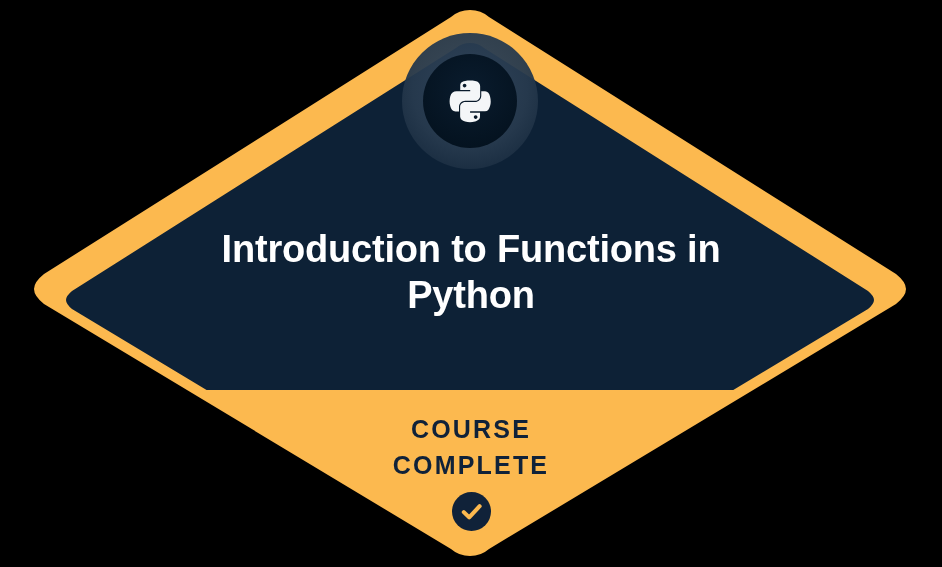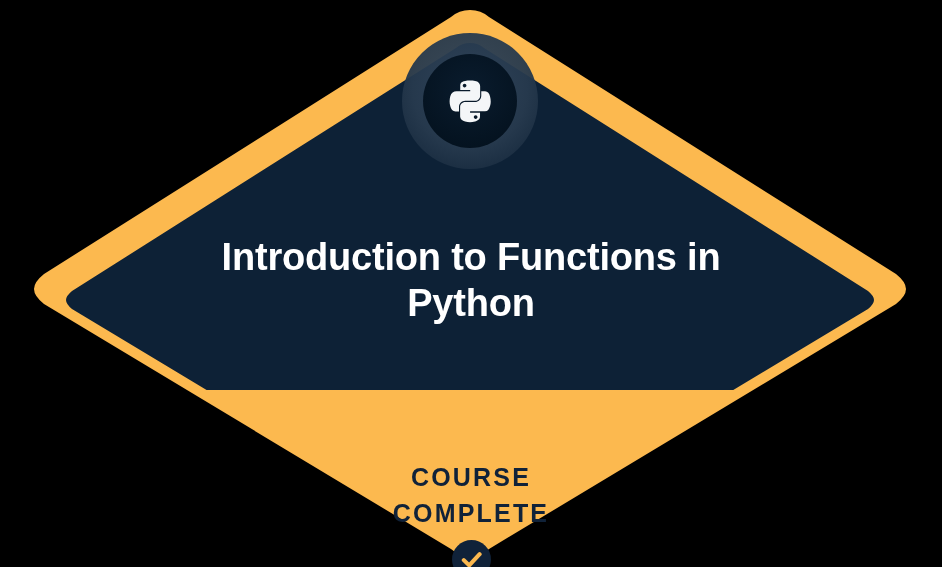--- a/index.html
+++ b/index.html
@@ -23,21 +23,21 @@
     position: absolute;
     left: 0;
     top: 0;
     width: 942px;
     height: 567px;
     display: block;
   }
   .overlay {
     position: absolute;
     left: 0;
-    top: 12px;
+    top: 4px;
     width: 942px;
     height: 437px;
     pointer-events: none;
   }
   
   #course-title {
     position: absolute;
     left: 171px;
     top: 222px;
     width: 600px;
@@ -59,21 +59,20 @@
     text-align: center;
   }
   #status-label {
     color: #102239;
     font-family: "Liberation Sans", sans-serif;
     font-size: 25px;
     font-weight: 700;
     line-height: 36px;
     letter-spacing: 2.2px;
     white-space: pre-line;
-    margin-top: 40px;
   }
   #check-badge-wrap {
     margin-top: 9px;
     display: flex;
     justify-content: center;
   }
 </style>
 </head>
 <body>
 

